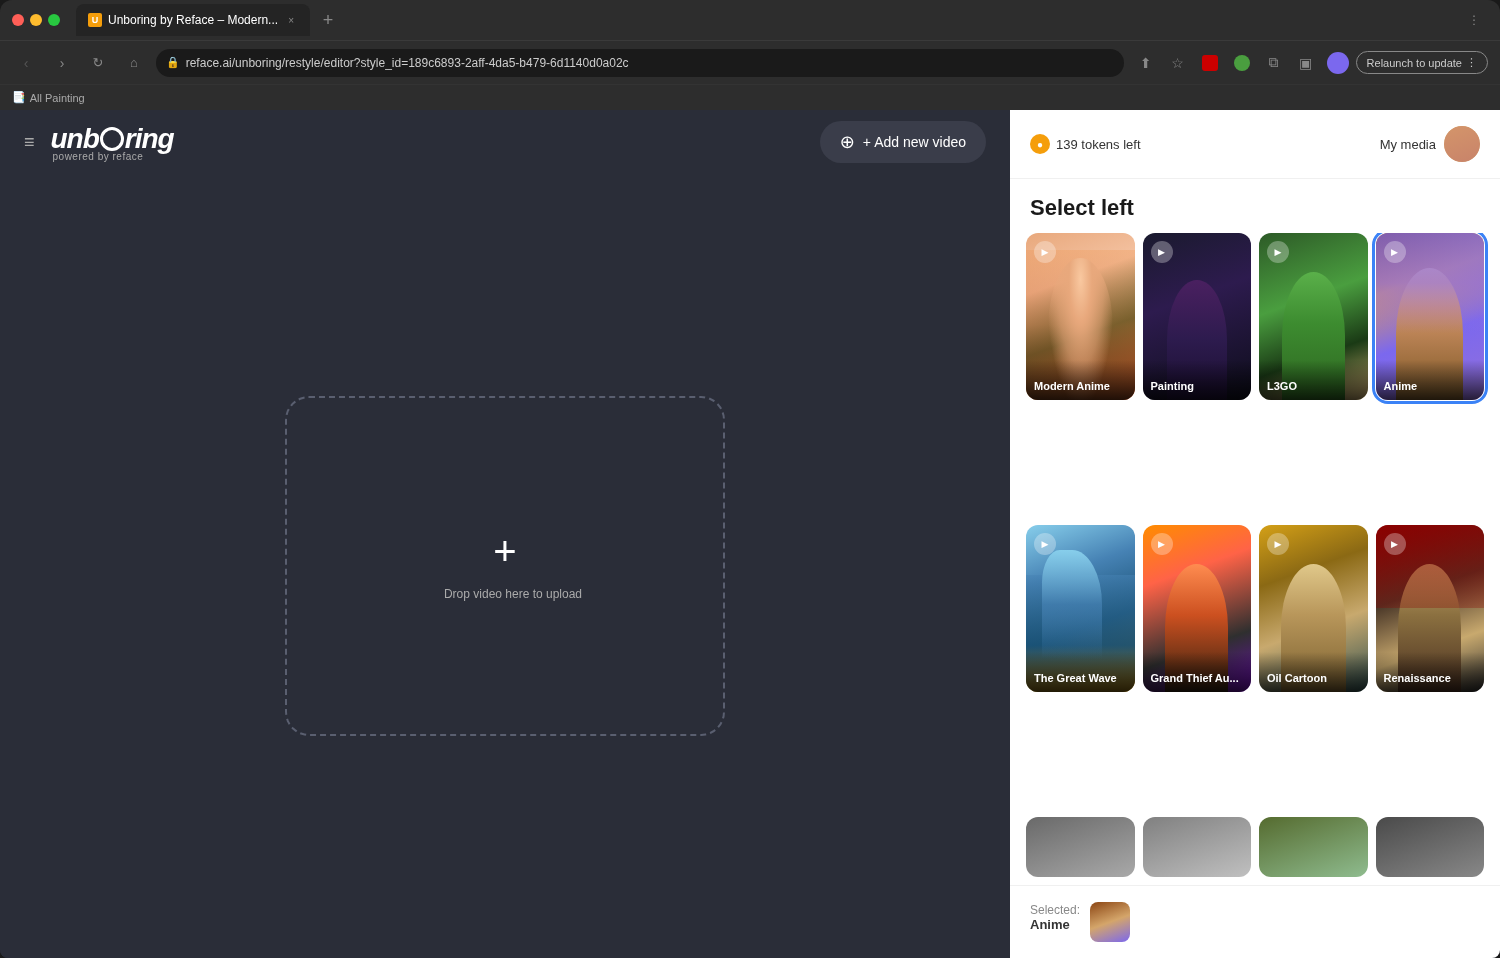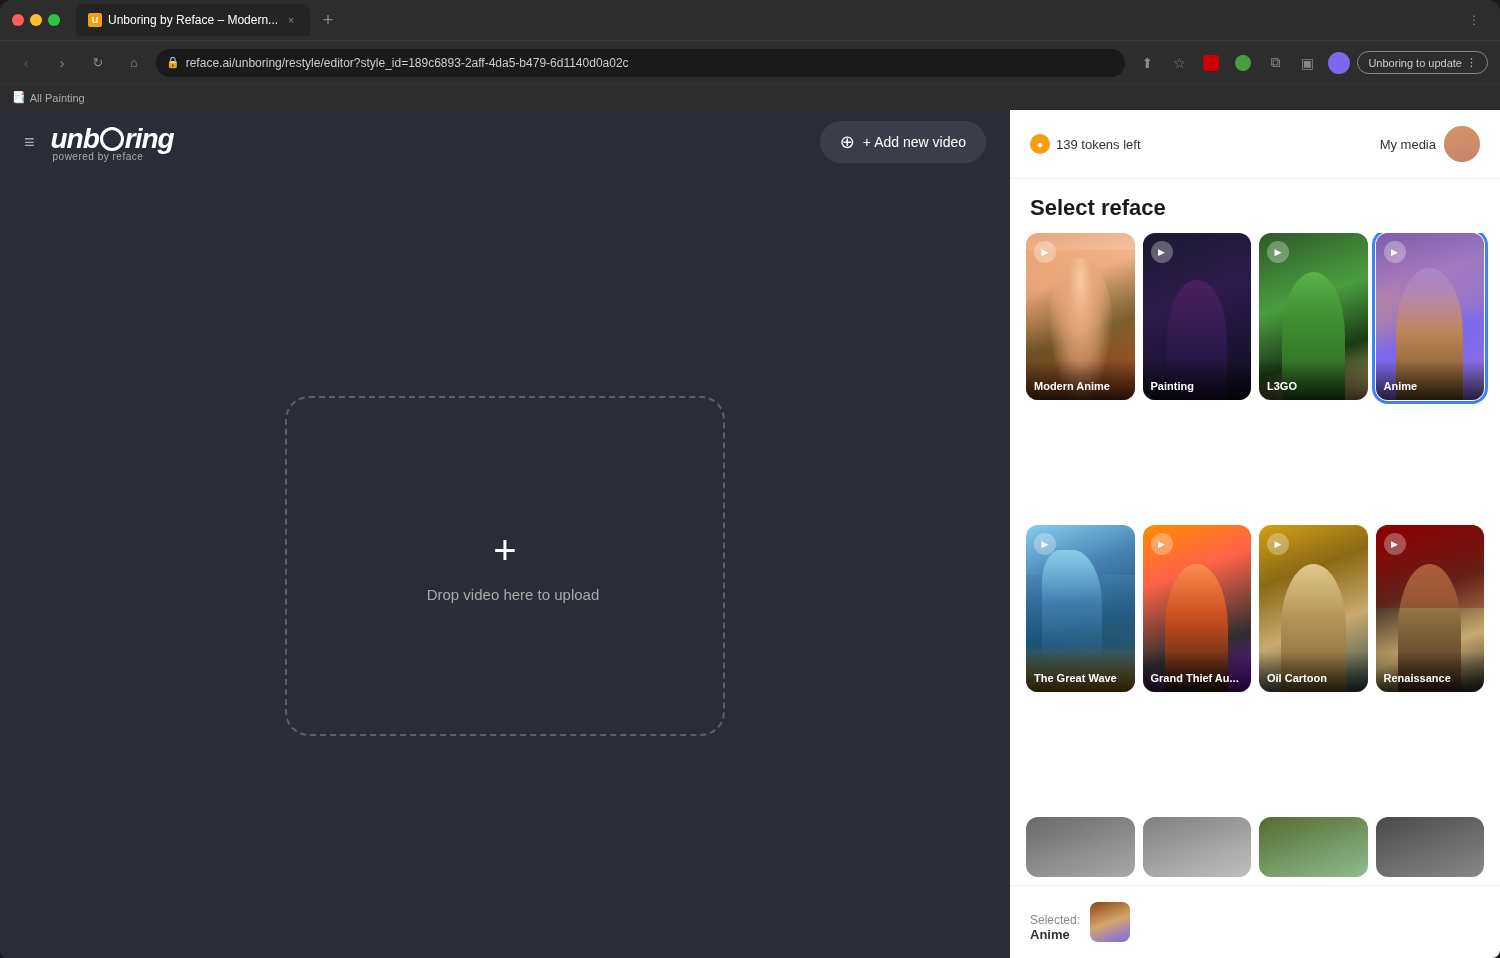--- a/index.html
+++ b/index.html
@@ -287,21 +287,21 @@
 
     .plus-icon {
       color: white;
       font-size: 40px;
       font-weight: 200;
       line-height: 1;
     }
 
     .upload-text {
       color: #aaa;
-      font-size: 15px;
+      font-size: 12px;
       margin-left: 16px;
     }
 
     
     .right-panel {
       width: 490px;
       background: white;
       display: flex;
       flex-direction: column;
       flex-shrink: 0;
@@ -446,21 +446,21 @@
       padding: 14px 40px;
       font-size: 16px;
       font-weight: 600;
       color: #c8a96e;
       cursor: pointer;
       width: 180px;
     }
 
     .selected-style {
       display: flex;
-      align-items: flex-end;
+      align-items: flex-start;
       gap: 10px;
       font-size: 13px;
       color: #333;
     }
 
     .selected-label {
       color: #888;
       font-size: 12px;
     }
 
@@ -536,21 +536,21 @@
       </div>
       <div class="nav-btn">
         <div style="width:16px;height:16px;background:#4a9e3f;border-radius:50%;"></div>
       </div>
       <div class="nav-btn">⧉</div>
       <div class="nav-btn">▣</div>
       <div class="nav-btn">
         <div style="width:22px;height:22px;border-radius:50%;background:#7b68ee;"></div>
       </div>
       <button class="relaunch-btn">
-        <span>Unboring to update</span>
+        <span>Relaunch to update</span>
         <span>⋮</span>
       </button>
     </div>
   </div>
 
   <div class="bookmarks-bar">
     <span>📑</span>
     <span>All Painting</span>
   </div>
 </div>
@@ -591,21 +591,21 @@
         <span>139 tokens left</span>
       </div>
       <div class="my-media-btn">
         <span>My media</span>
         <div class="user-avatar">
           <div style="width:100%;height:100%;background:linear-gradient(160deg,#d4956a,#c8836a);border-radius:50%;"></div>
         </div>
       </div>
     </div>
 
-    <div class="select-style-title">Select reface</div>
+    <div class="select-style-title">Select left</div>
 
     <div class="styles-grid">
 
       <div class="style-card">
         <div class="style-card-bg bg-modern-anime">
           <div style="position:absolute;bottom:0;left:0;right:0;height:90%;background:linear-gradient(180deg,rgba(240,150,80,0.3) 0%,rgba(200,100,50,0.5) 50%,rgba(100,50,20,0.8) 100%);border-radius:0;"></div>
           <div style="position:absolute;top:0;left:0;right:0;bottom:0;display:flex;align-items:flex-end;justify-content:center;">
             <div style="width:60%;height:85%;background:radial-gradient(ellipse at 50% 15%,#f9c8a0 0%,#e8a87c 25%,rgba(232,168,124,0.6) 50%,transparent 75%);border-radius:50% 50% 30% 30%;"></div>
           </div>
         </div>

